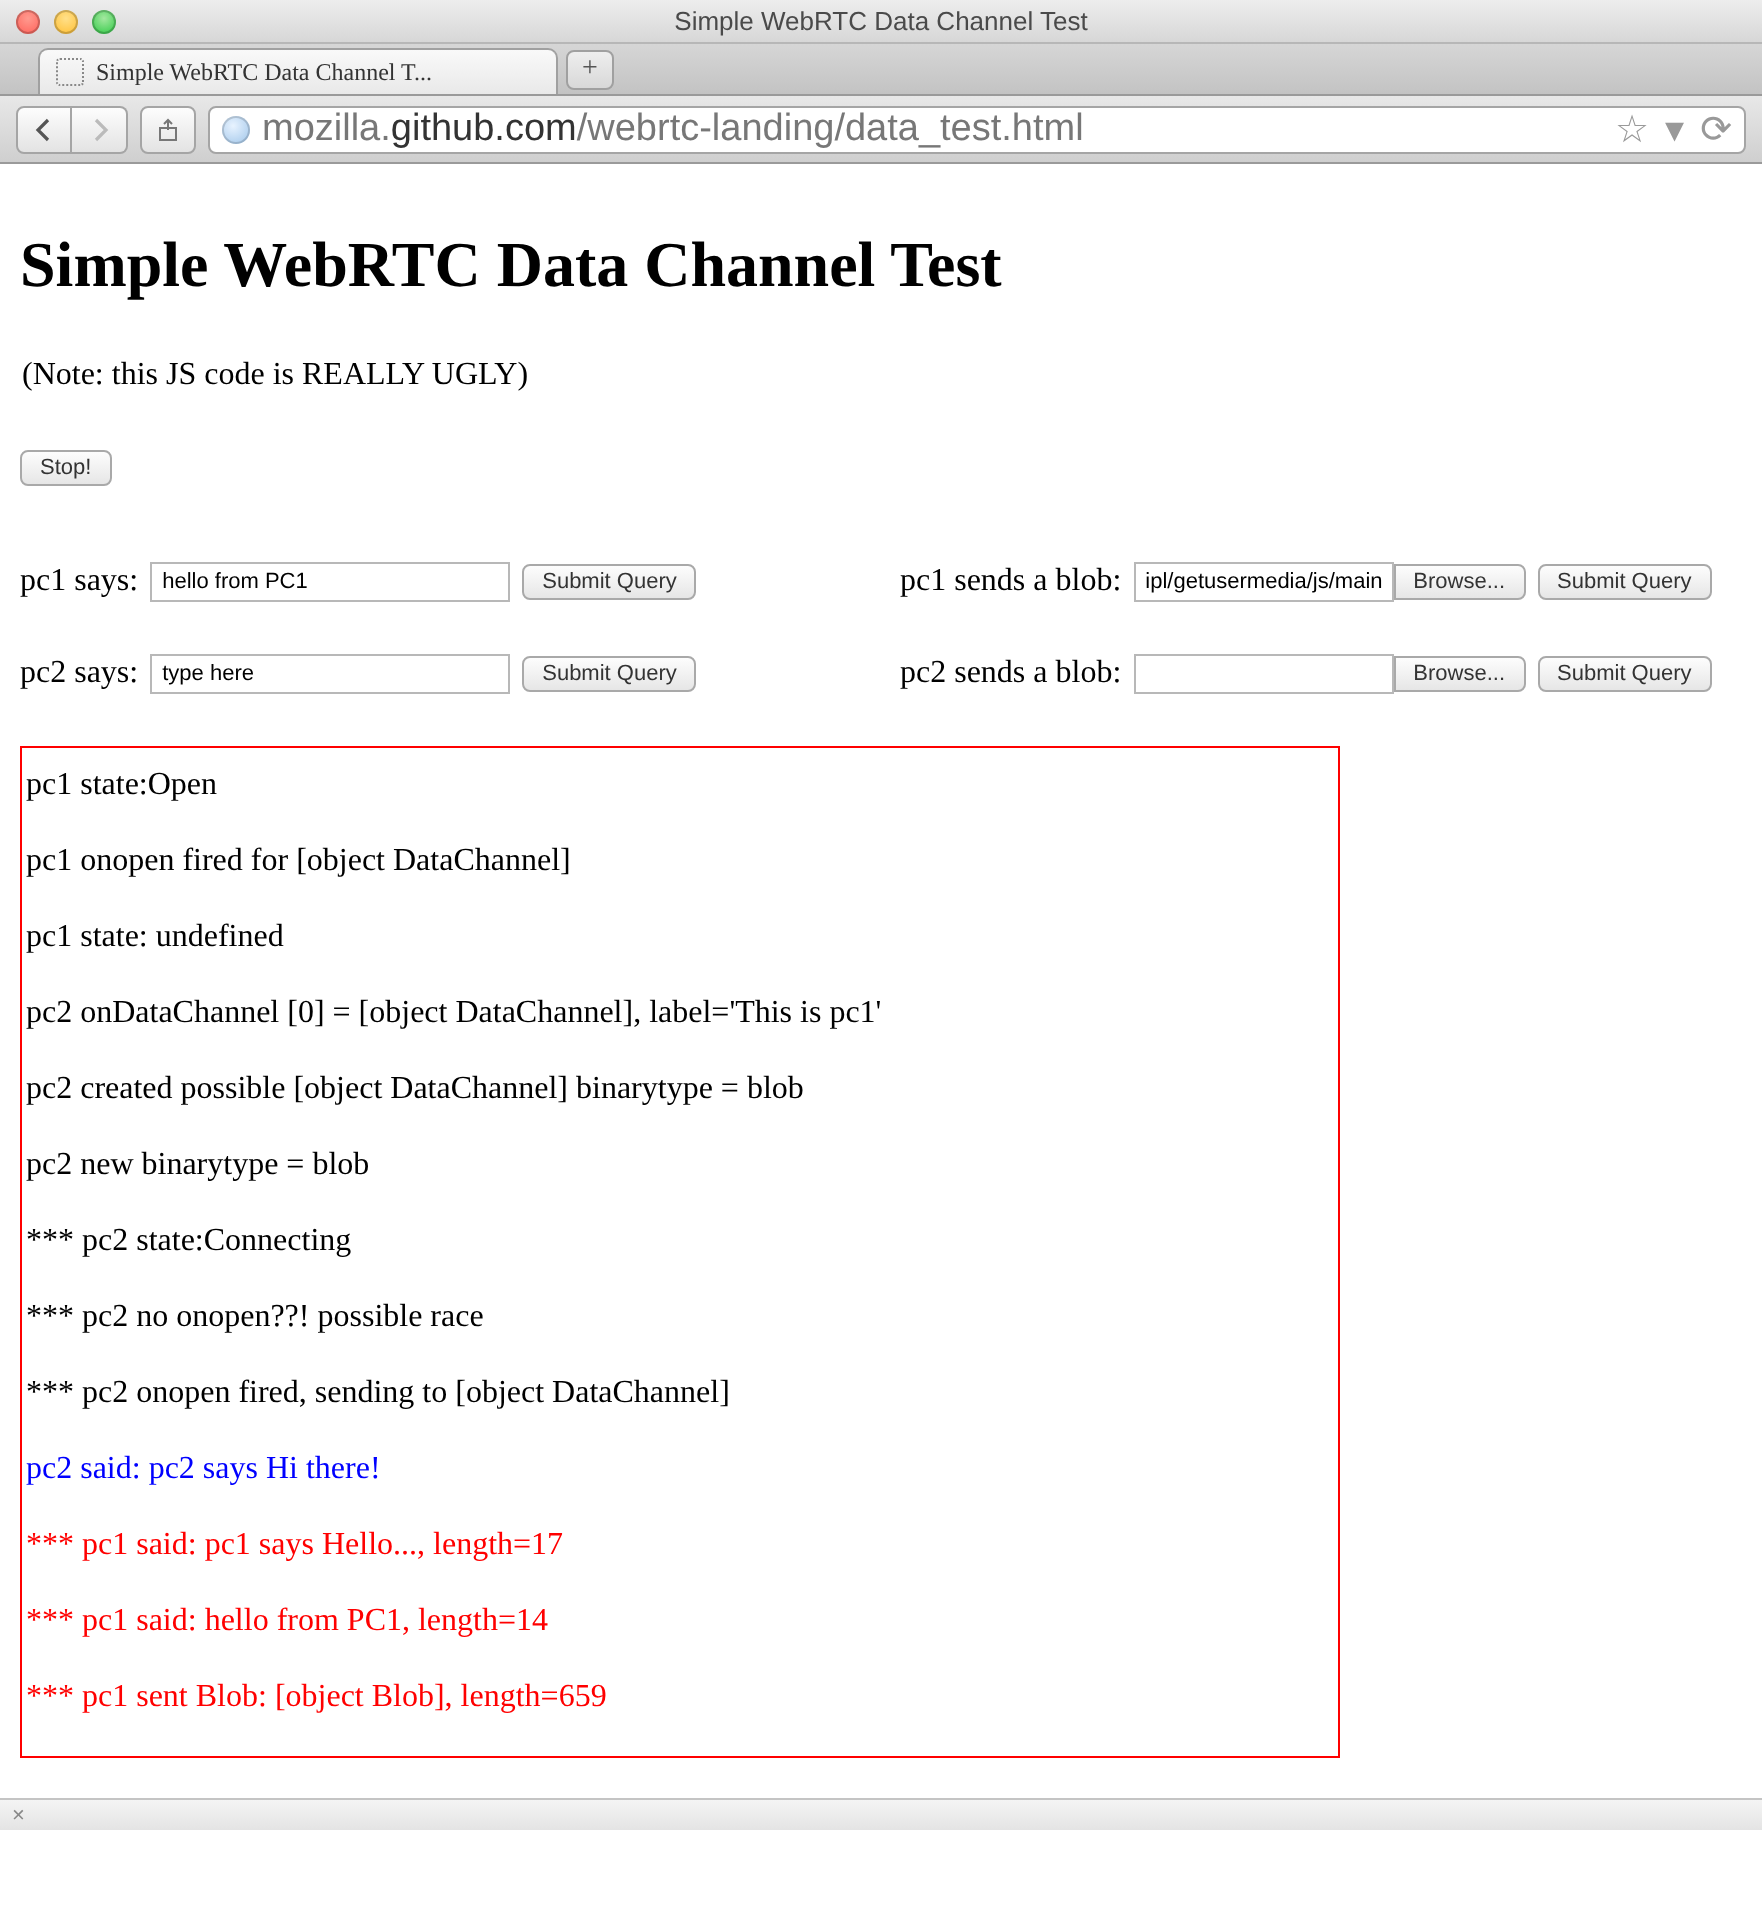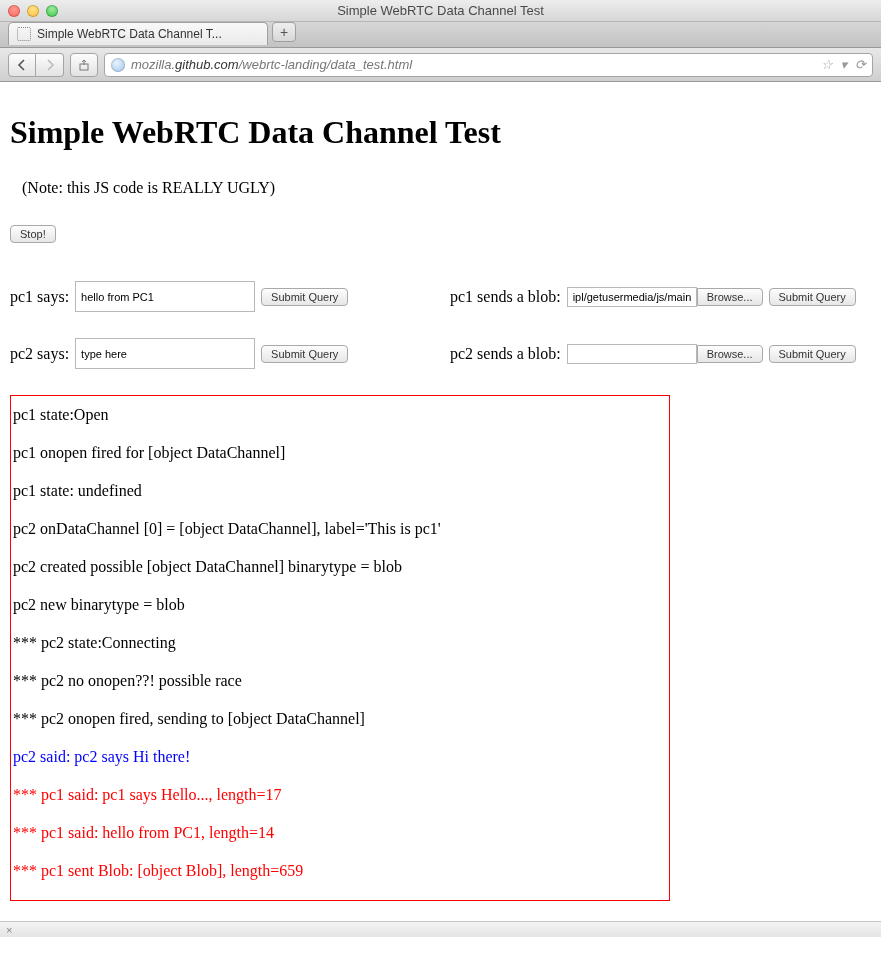--- a/index.html
+++ b/index.html
@@ -39,22 +39,24 @@
     font-size: 13px;
     color: #4a4a4a;
     pointer-events: none;
   }
   
   .tabstrip {
     height: 26px;
     background: linear-gradient(#d6d6d6, #c3c3c3);
     border-bottom: 1px solid #9a9a9a;
     display: flex;
-    padding-left: 8px;
+    align-items: flex-end;
+    padding-left: 19px;
     gap: 0;
+    font-family: Liberation Serif, serif;
   }
   .tab {
     height: 23px;
     min-width: 260px;
     background: linear-gradient(#f9f9f9, #e9e9e9);
     border: 1px solid #a0a0a0;
     border-bottom: none;
     border-top-left-radius: 5px;
     border-top-right-radius: 5px;
     display: flex;
@@ -116,24 +118,23 @@
   .urlbar {
     flex: 1;
     height: 24px;
     background: #fff;
     border: 1px solid #a5a5a5;
     border-radius: 4px;
     display: flex;
     align-items: center;
     padding: 0 6px;
     gap: 6px;
-    font-size: 13px;
+    font-size: 19px;
     color: #777;
     overflow: hidden;
-    font-style: italic;
   }
   .urlbar .globe {
     width: 14px; height: 14px; border-radius: 50%;
     background: radial-gradient(circle at 40% 35%, #e8f3ff, #9cc3e8);
     box-shadow: inset 0 0 0 1px rgba(0,0,0,0.15);
     flex-shrink: 0;
   }
   .urlbar .url { flex: 1; white-space: nowrap; overflow: hidden; text-overflow: ellipsis; }
   .urlbar .host { color: #333; }
   .urlbar .right-icons { display: flex; align-items: center; gap: 8px; color: #999; flex-shrink: 0; }
@@ -142,21 +143,21 @@
     padding: 10px 10px 20px 10px;
     font-family: "Times New Roman", Times, serif;
   }
   .page h1 {
     font-size: 32px;
     font-weight: bold;
     margin: 22px 0 18px 0;
   }
   .page p.note {
     font-size: 16px;
-    margin: 28px 0 28px 12px;
+    margin: 28px 0 28px 1px;
   }
   .btn {
     font-family: "Lucida Grande", Arial, sans-serif;
     font-size: 11px;
     padding: 2px 9px;
     background: linear-gradient(#fdfdfd, #e6e6e6);
     border: 1px solid #a9a9a9;
     border-radius: 4px;
     color: #333;
     cursor: pointer;
@@ -179,21 +180,21 @@
     align-items: center;
     gap: 6px;
   }
   .form-label {
     font-size: 16px;
     white-space: nowrap;
   }
   input.text {
     font-family: "Lucida Grande", Arial, sans-serif;
     font-size: 11px;
-    height: 31px;
+    height: 20px;
     border: 1px solid #b8b8b8;
     padding: 1px 5px;
     width: 180px;
     background: #fff;
   }
   .filebox {
     display: inline-flex;
     align-items: center;
   }
   .filetext {

